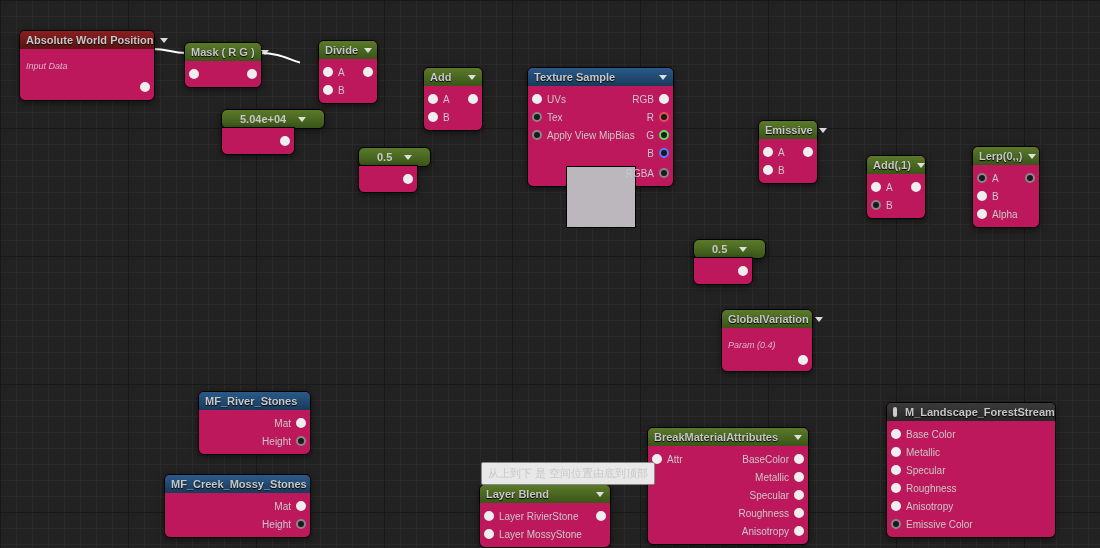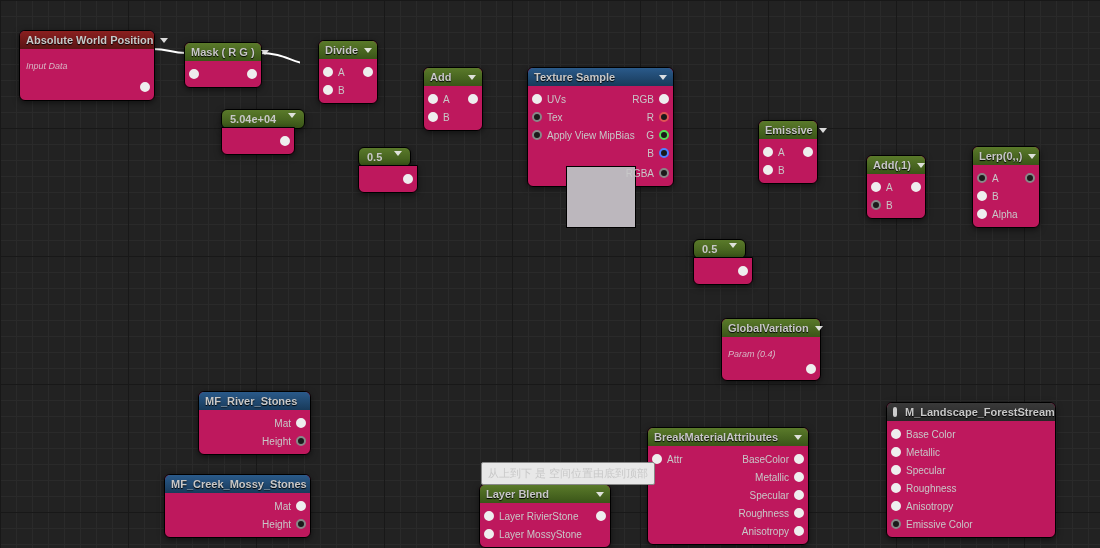--- a/index.html
+++ b/index.html
@@ -19,21 +19,21 @@
 .row{display:flex;align-items:center;height:18px;position:relative}
 .row.in{justify-content:flex-start;padding-left:4px}
 .row.out{justify-content:flex-end;padding-right:4px}
 .row.io{justify-content:space-between;padding:0 4px}
 .pin{width:10px;height:10px;border-radius:50%;background:#1a1a1a;border:2px solid #888;flex:none}
 .pin.f{background:#eee;border-color:#eee}
 .pin.r{border-color:#e05555}
 .pin.g{border-color:#55e055}
 .pin.b{border-color:#5080ff}
 .lbl{padding:0 5px;white-space:nowrap;font-size:10px}
-.chip{position:absolute;background:linear-gradient(#5a7a2a,#3a5518);border:1px solid #000;border-radius:6px;padding:3px 8px;display:flex;gap:12px;color:#fff;font-weight:600;box-shadow:0 2px 6px rgba(0,0,0,.5)}
+.chip{position:absolute;background:linear-gradient(#5a7a2a,#3a5518);border:1px solid #000;border-radius:6px;padding:3px 18px;display:flex;align-items:center;gap:12px;color:#fff;font-weight:600;box-shadow:0 2px 6px rgba(0,0,0,.5)}
 .swatch{width:70px;height:62px;background:#bcb7bd;margin:4px auto;border:1px solid #000}
 svg.wires{position:absolute;inset:0;pointer-events:none}
 .tooltip{position:absolute;background:#e8e8e8;color:#222;padding:3px 6px;border:1px solid #888;font-size:11px;border-radius:2px}
 .pbody{padding:2px 4px 6px;display:flex;justify-content:flex-end}
 .iconsq{width:10px;height:10px;border:2px solid #ccc;border-radius:2px;margin-right:2px}
 </style>
 </head>
 <body>
 <div class="grid"></div>
 
@@ -266,21 +266,21 @@
         <span class="pin f"></span>
         <span class="lbl">B</span>
       </div>
   <div class="row in">
         <span class="pin f"></span>
         <span class="lbl">Alpha</span>
       </div>
  </div>
 </div>
 
-<div class="node" style="left:721px;top:318px;width:100px">
+<div class="node" style="left:721px;top:309px;width:92px">
  <div class="hdr h-green">
       <span class="t">GlobalVariation</span>
       <span class="chev"></span>
     </div>
  <div class="sub">Param (0.4)</div>
  <div class="pbody">
       <span class="pin f"></span>
     </div>
 </div>
 

